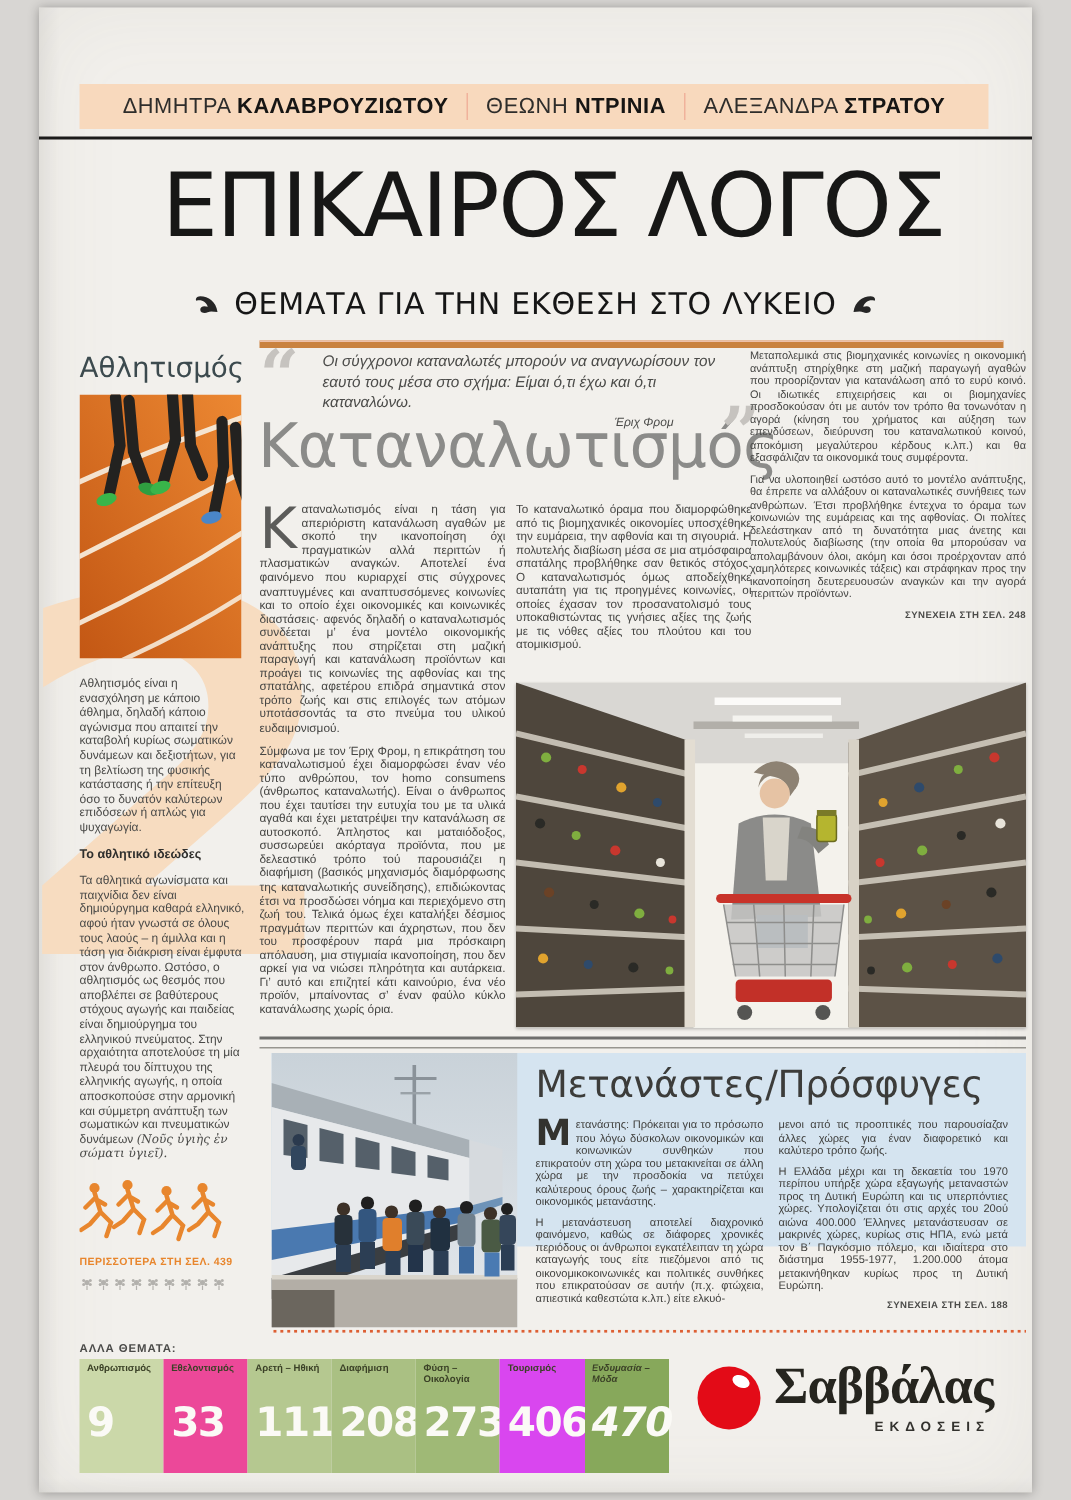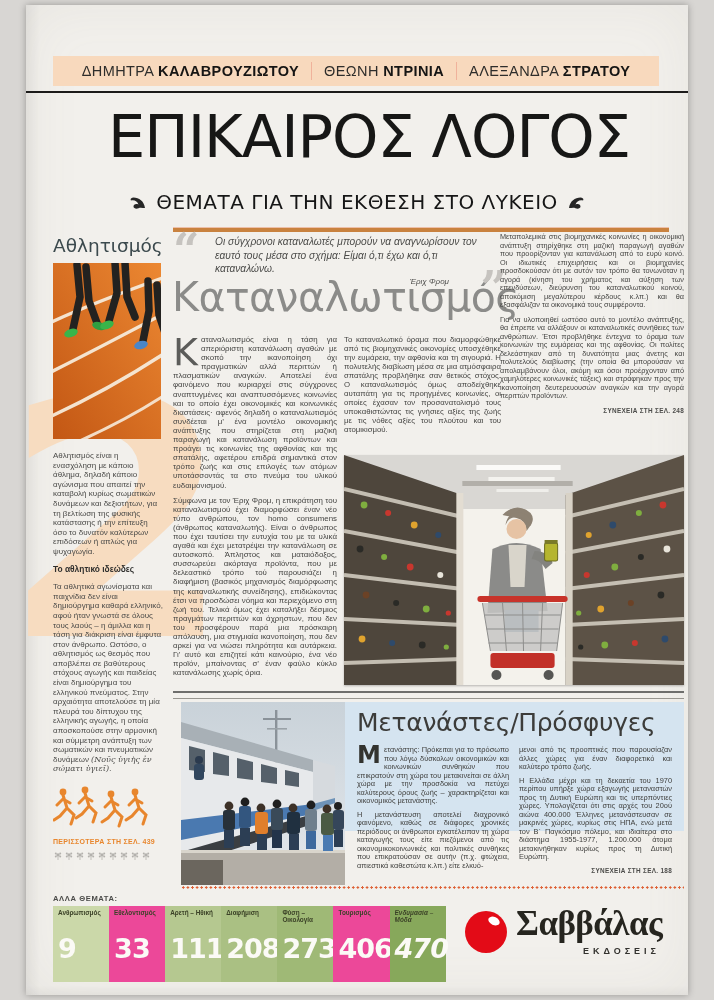--- a/index.html
+++ b/index.html
@@ -439,21 +439,21 @@
           <div class="topic-num">111</div>
         </div>
       <div class="topic-cell" style="background-color: rgb(170, 192, 131);">
           <div class="topic-label">Διαφήμιση</div>
           <div class="topic-num">208</div>
         </div>
       <div class="topic-cell" style="background-color: rgb(159, 185, 118);">
           <div class="topic-label">Φύση – Οικολογία</div>
           <div class="topic-num">273</div>
         </div>
-      <div class="topic-cell" style="background-color: #ec4899;">
+      <div class="topic-cell" style="background-color: #d946ef;">
           <div class="topic-label">Τουρισμός</div>
           <div class="topic-num">406</div>
         </div>
       <div class="topic-cell" style="background-color: rgb(135, 168, 91); font-style: italic;">
           <div class="topic-label">Ενδυμασία – Μόδα</div>
           <div class="topic-num">470</div>
         </div>
     </div>
 
     <div class="logo">

